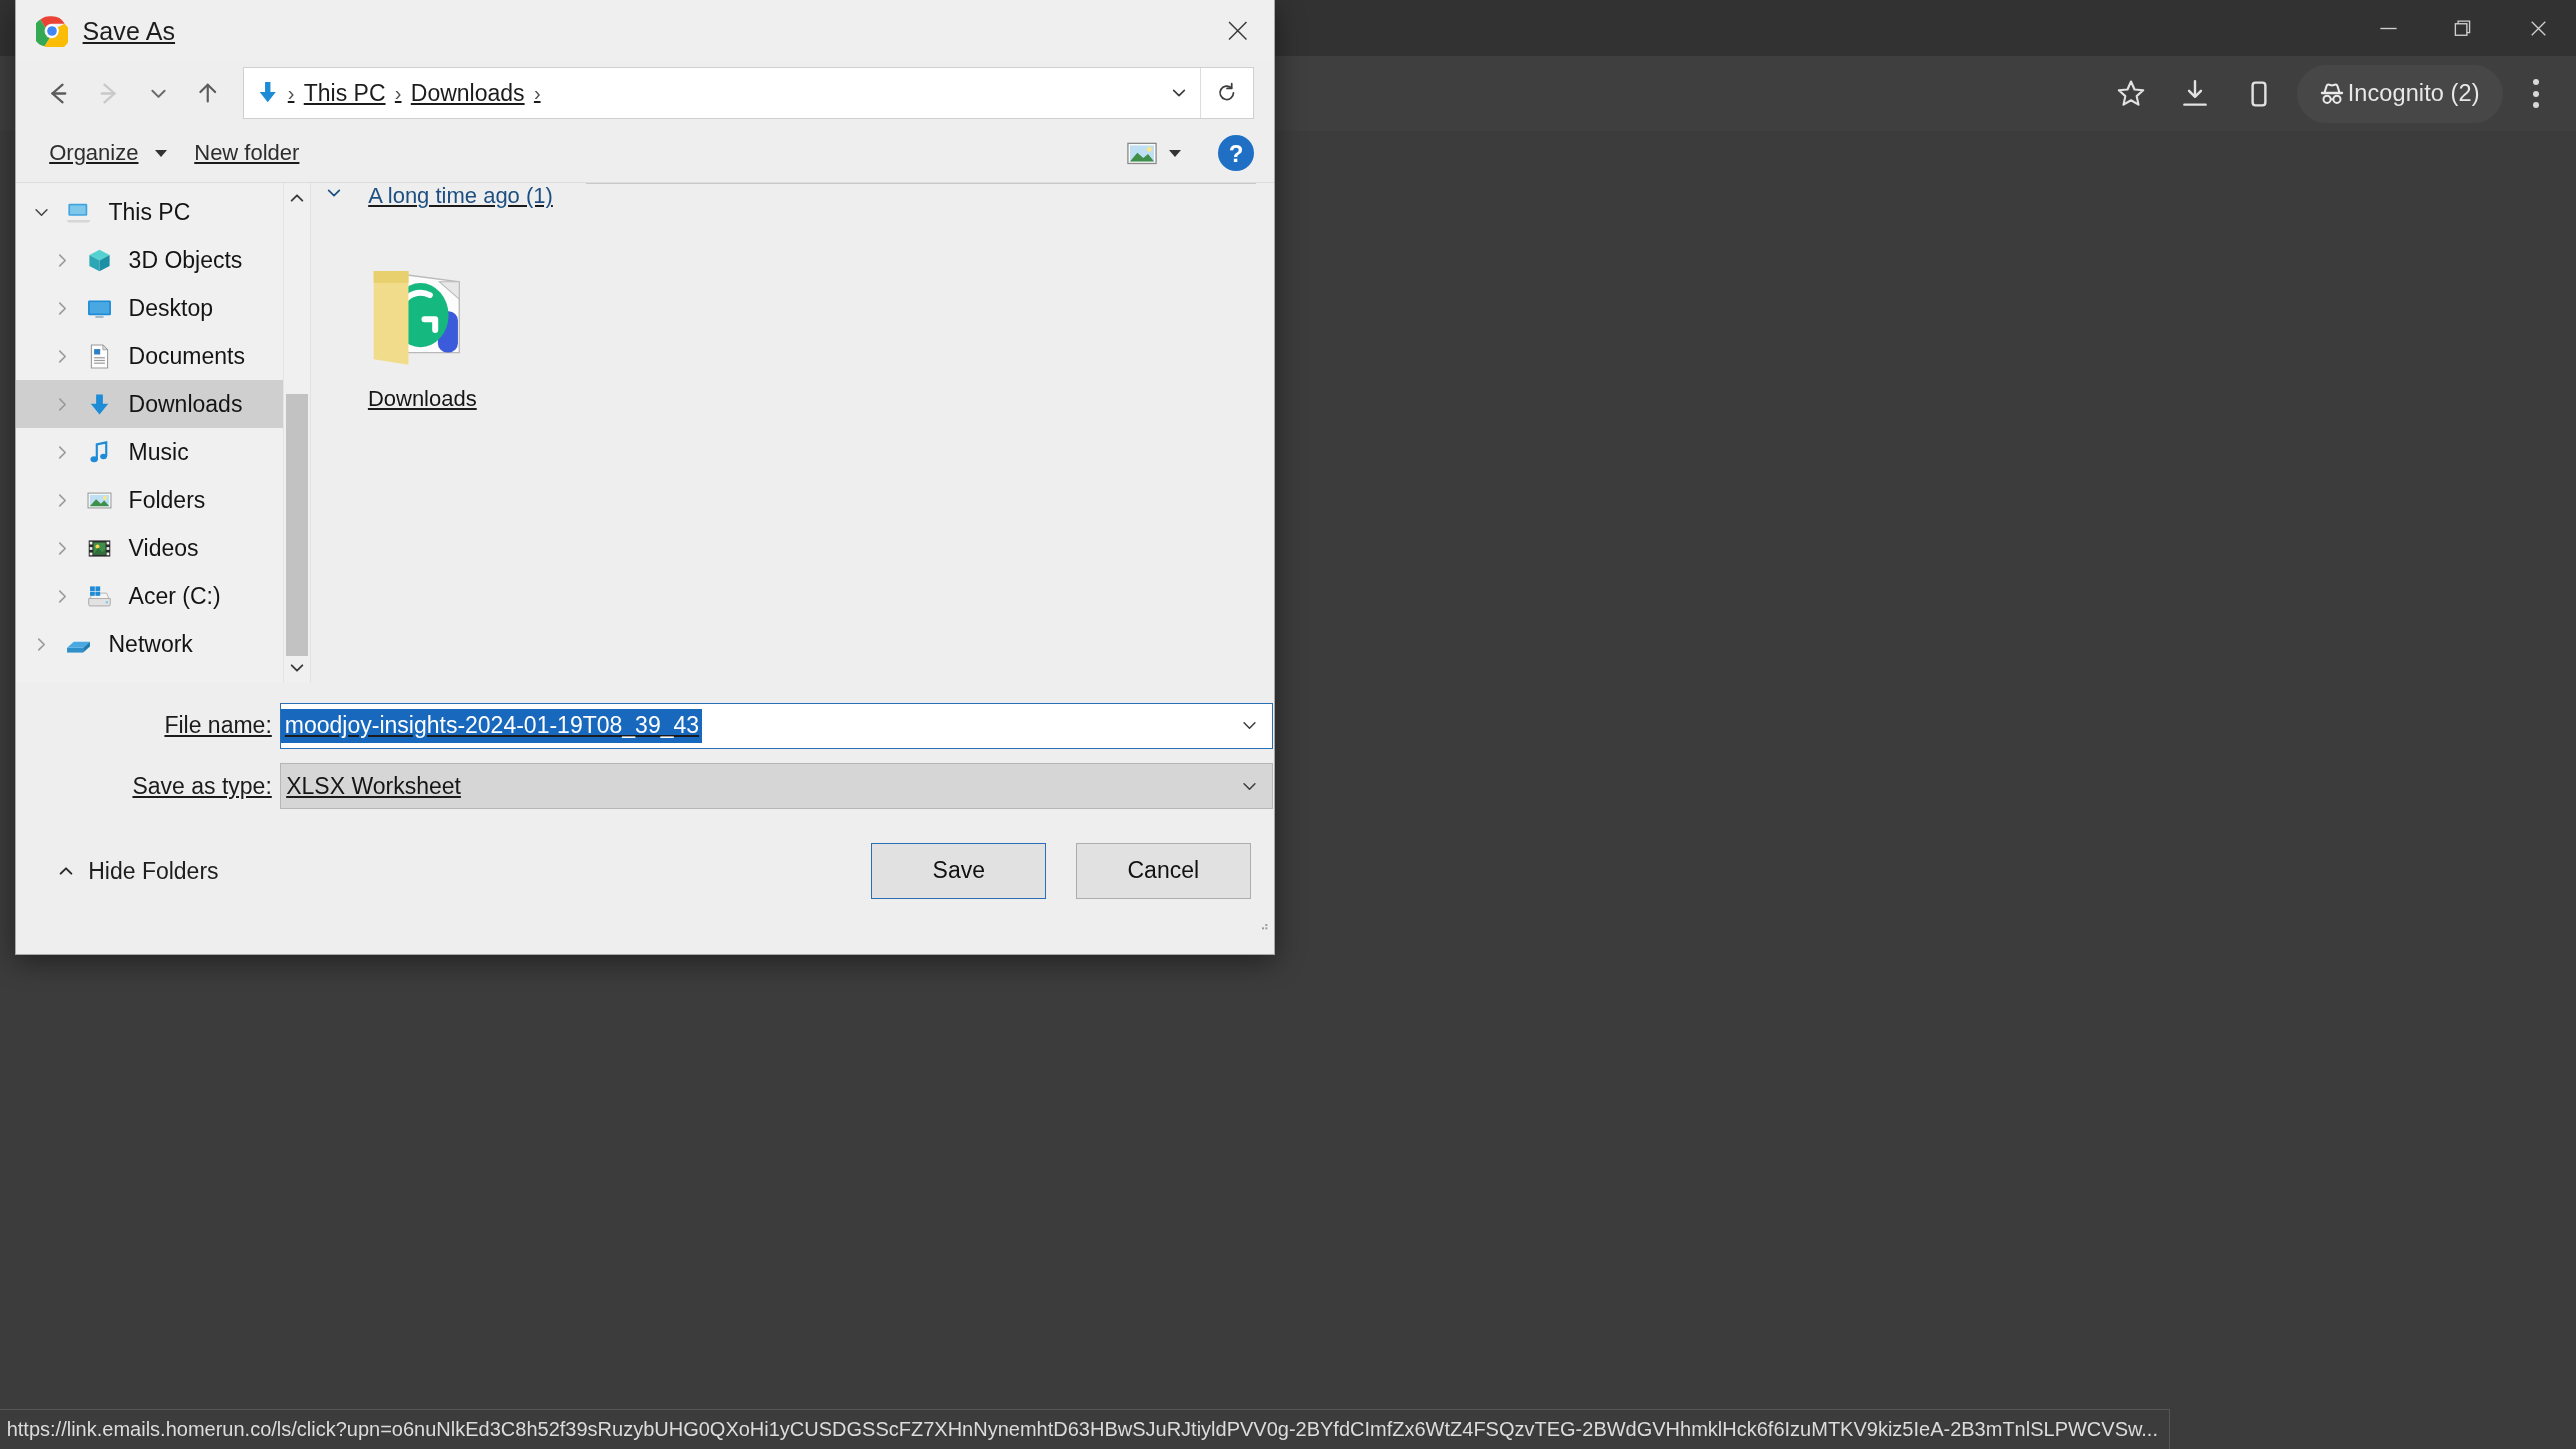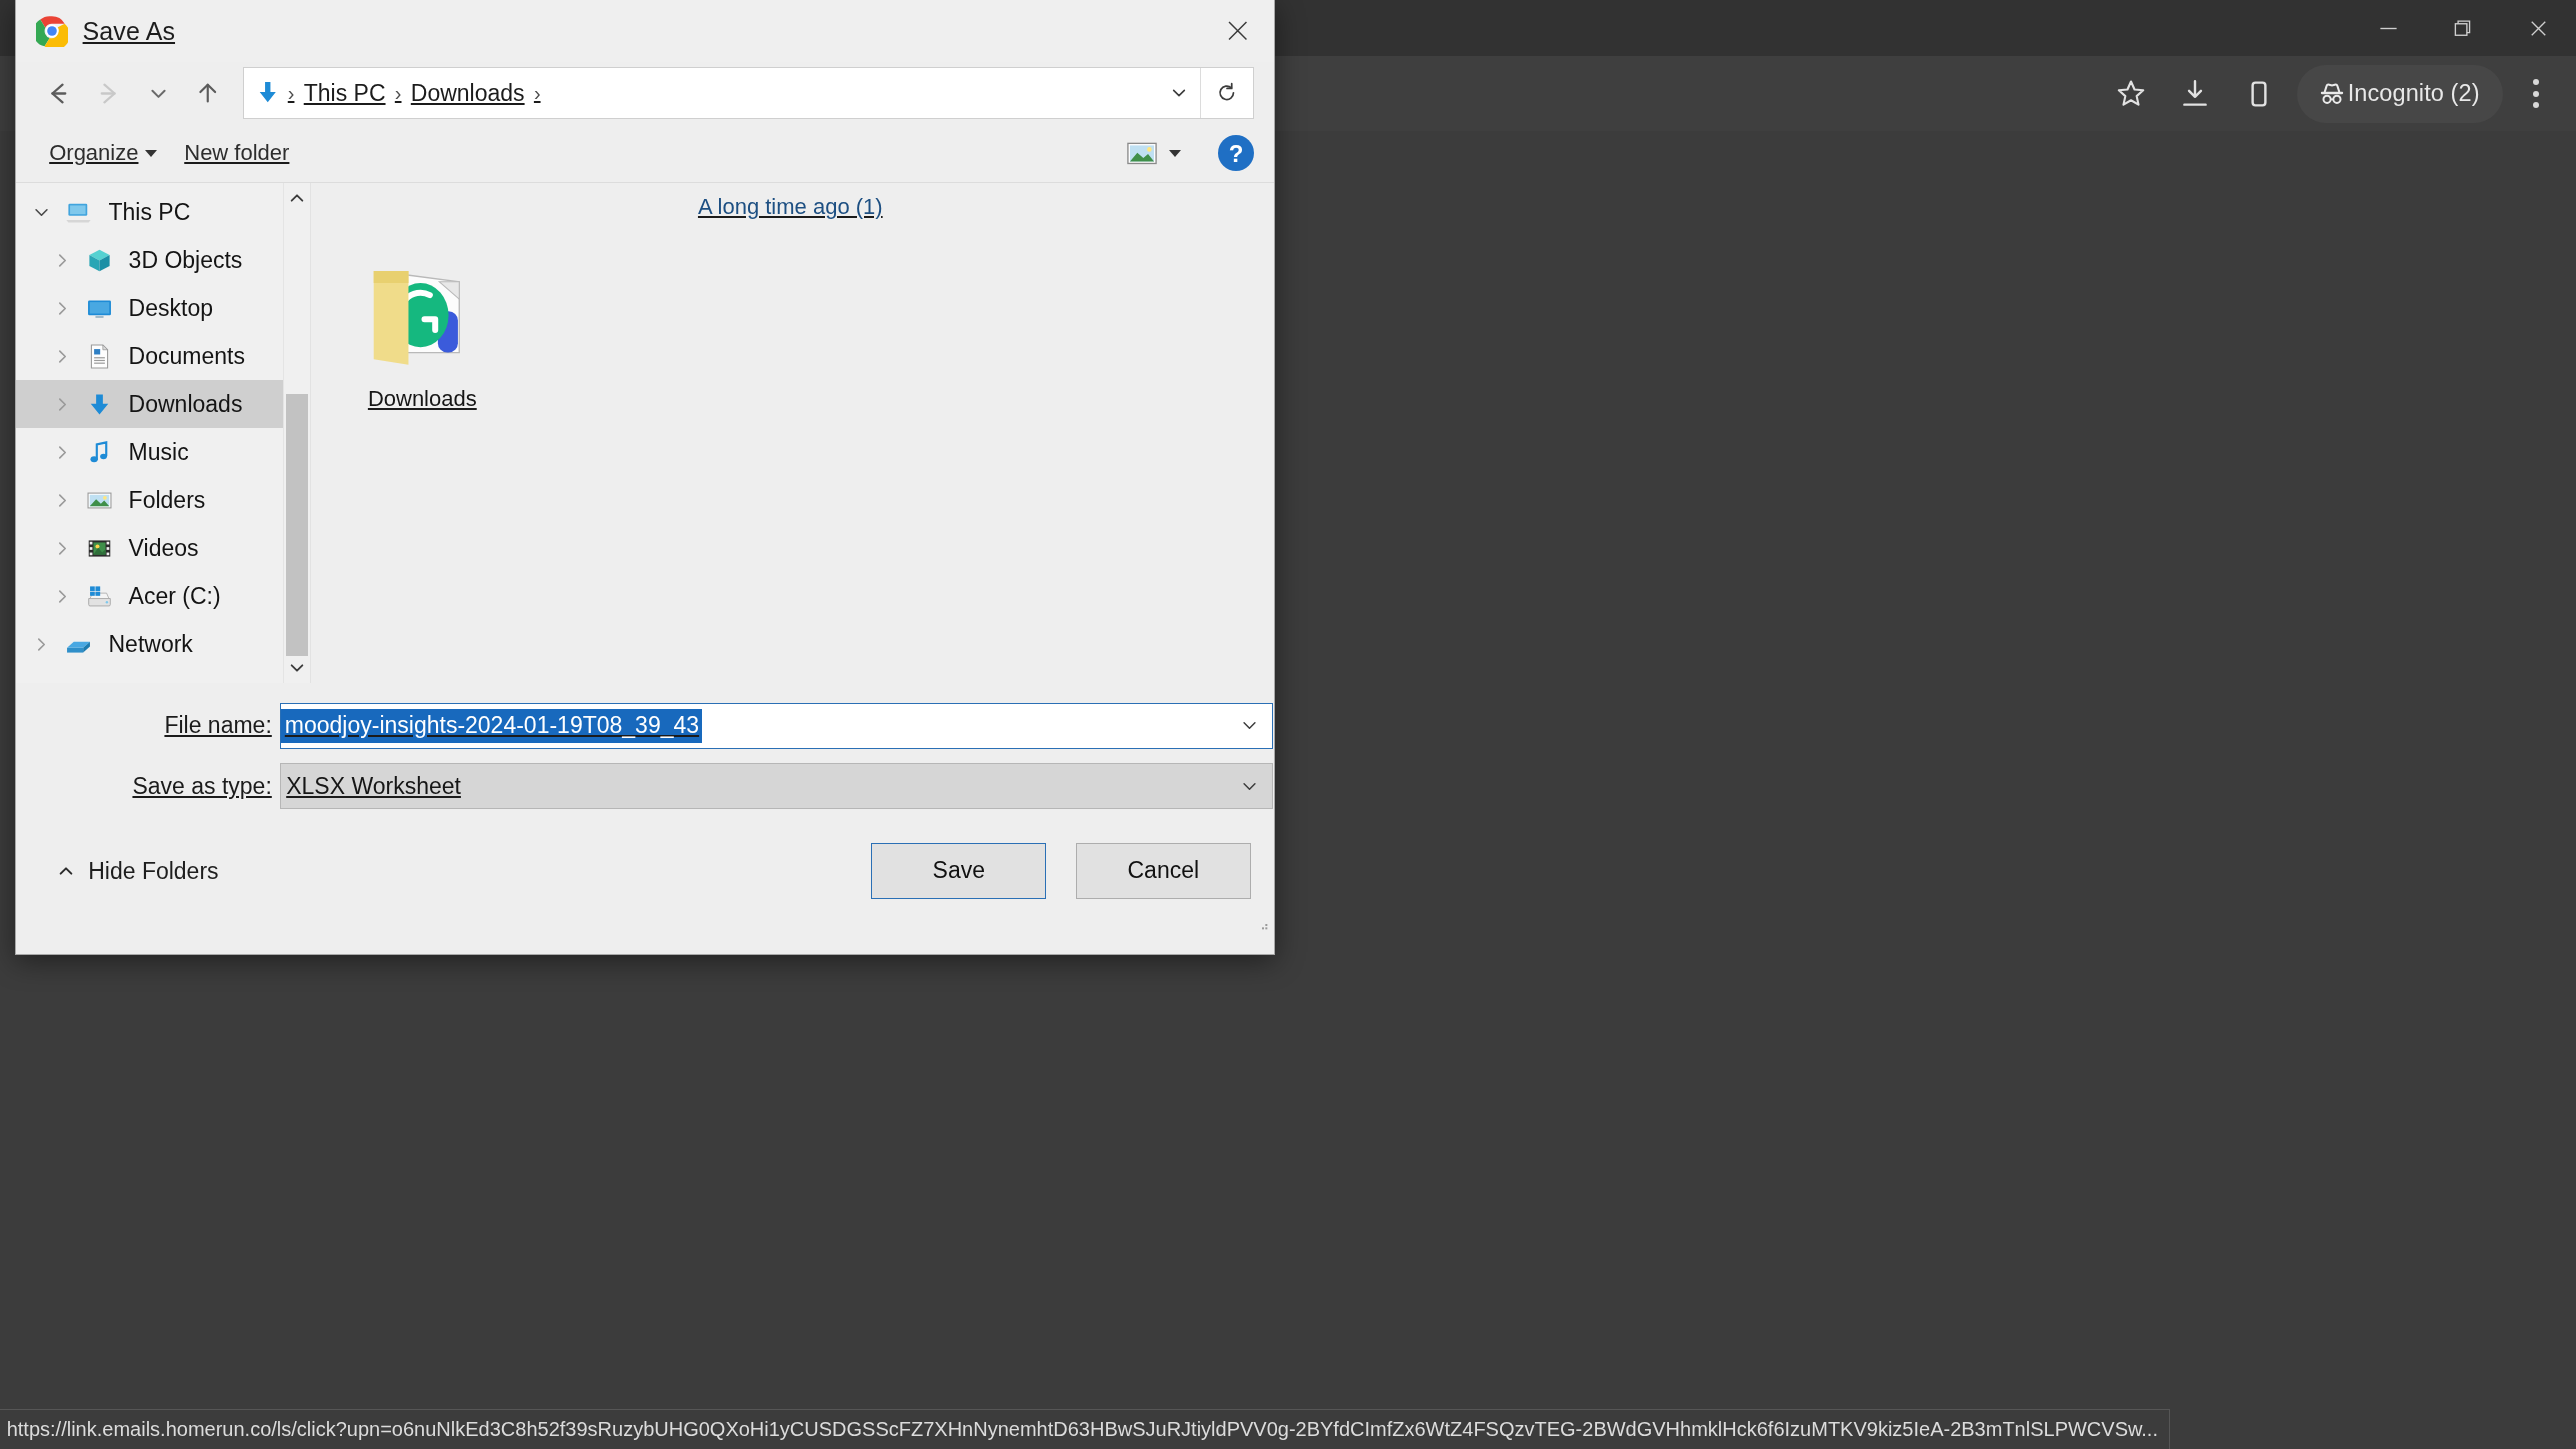--- a/index.html
+++ b/index.html
@@ -68,21 +68,21 @@
   .refresh-btn{width:52px;height:50px;display:flex;align-items:center;justify-content:center;border-left:0.7px solid #dcdcdc;background:#fff;}
   .searchbox{
     width:402px;height:50px;margin-left:9.4px;background:#ffffff;border:0.7px solid #cfcfcf;
     display:flex;align-items:center;padding:0 12px 0 12px;
   }
   .search-ph{flex:1;font-size:23px;color:#6e6e6e;}
   .search-ico{width:31px;height:31px;flex:none;}
 
   
   .dlg-cmdbar{height:58px;display:flex;align-items:center;padding:0 20px;position:relative;}
-  .cmd-item{display:flex;align-items:center;gap:7px;padding:6.7px 13.4px;border-radius:2px;}
+  .cmd-item{display:flex;align-items:center;gap:17px;padding:6.7px 13.4px;border-radius:2px;}
   .cmd-label{font-size:22px;color:#2d2d2d;}
   .cmd-caret{border-left:6px solid transparent;border-right:6px solid transparent;border-top:7.4px solid #333;}
   .cmd-right{position:absolute;right:17.4px;top:0;height:58px;display:flex;align-items:center;gap:6.7px;}
   .viewbtn{display:flex;align-items:center;gap:10.7px;padding:5.4px 9.4px;border-radius:2px;}
   .help-btn{width:40px;height:40px;margin-left:19px;}
 
   
   .dlg-body{display:flex;height:500px;border-top:0.7px solid #dcdcdc;}
   .tree{
     width:294px;background:#f0f0f0;position:relative;overflow:hidden;flex:none;
@@ -96,21 +96,21 @@
   .tlabel{font-size:23px;color:#141414;white-space:nowrap;}
   .trow.lvl0{padding-left:6.7px;}
   .trow.lvl1 .tw{margin-left:14.8px;}
 
   .tree-sb{position:absolute;right:0;top:0;width:25.5px;height:100%;background:#f0f0f0;border-left:0.7px solid #e4e4e4;}
   .sb-arrow{height:29.5px;display:flex;align-items:center;justify-content:center;}
   .sb-track{position:absolute;top:29.5px;bottom:29.5px;left:0;right:0;background:#f0f0f0;}
   .sb-thumb{position:absolute;left:2px;right:2px;top:181px;height:262px;background:#c2c2c2;}
 
   .filelist{flex:1;background:#eeeeee;position:relative;}
-  .group-hdr{display:flex;align-items:center;height:44px;padding:0 17.4px 0 13.4px;gap:11px;flex-direction:column;}
+  .group-hdr{display:flex;align-items:flex-start;height:44px;padding:0 17.4px 0 13.4px;gap:24px;}
   .group-title{font-size:22px;color:#1d4f82;white-space:nowrap;}
   .group-rule{flex:1;height:0.7px;background:#c9c9c9;margin-left:9.4px;}
   .tiles{padding:9.4px 0 0 27px;display:flex;flex-wrap:wrap;}
   .tile{width:161px;padding:9.4px 4px 6.7px;display:flex;flex-direction:column;align-items:center;border-radius:2px;}
   .tile-ico{width:134px;height:134px;display:flex;align-items:center;justify-content:center;}
   .tile-label{margin-top:6.7px;font-size:22px;color:#161616;text-align:center;}
 
   
   .dlg-form{padding:17.4px 0 0 0;background:#eeeeee;}
   .frow{display:flex;align-items:center;height:51px;margin-bottom:9.4px;}

